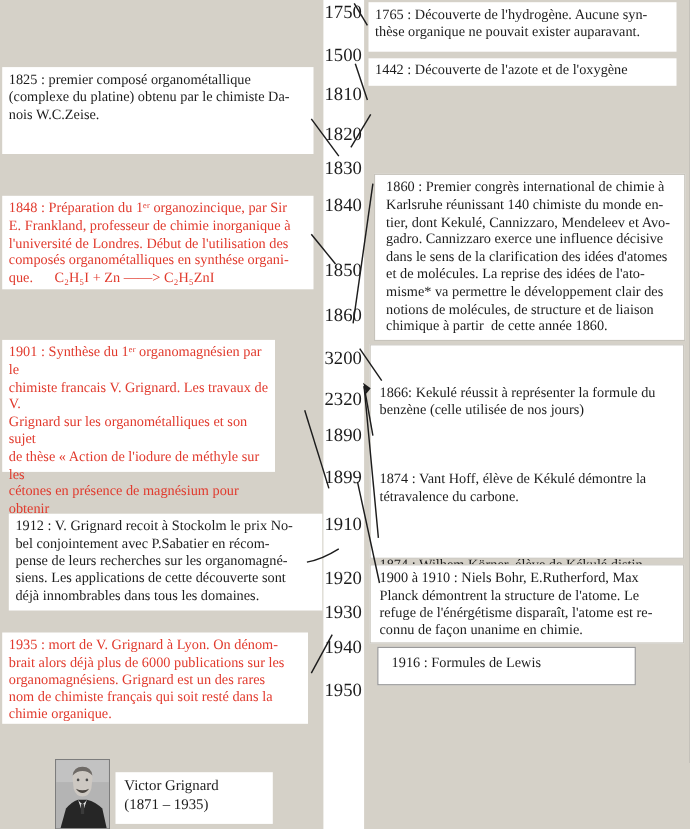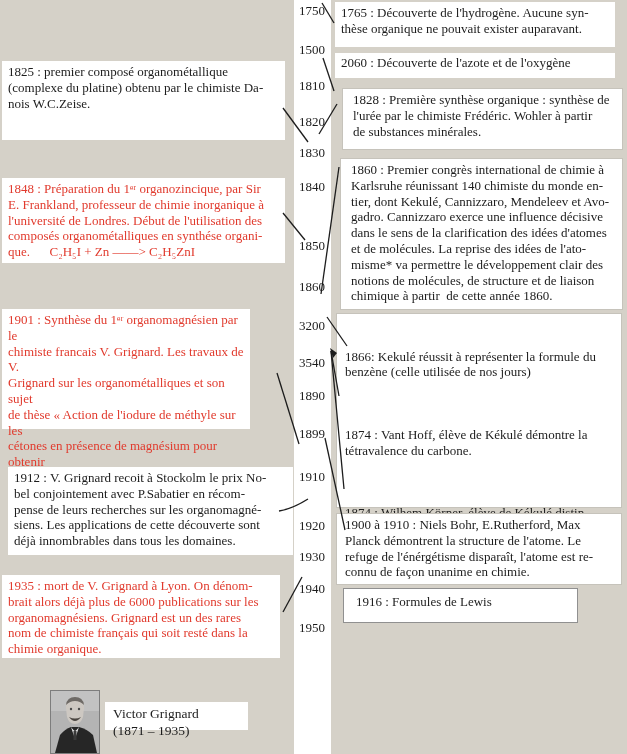--- a/index.html
+++ b/index.html
@@ -13,60 +13,60 @@
     background:var(--background);
     font-family:"Liberation Serif","DejaVu Serif",serif;
     color:var(--black-text);
   }
   .timeline-column{
     position:absolute; left:294px; top:0; width:37px; height:754px;
     background:var(--box-bg);
   }
   .year{
     position:absolute; left:291px; width:42px; text-align:center;
-    font-size:13px; line-height:14px; color:#1c1c1c;
+    font-size:17px; line-height:14px; color:#1c1c1c;
   }
   .box{
     position:absolute; background:var(--box-bg);
     font-size:13px; line-height:15.8px; white-space:pre-wrap;
     padding:3px 4px 3px 6px; box-sizing:border-box;
   }
   .box.red{color:var(--red-text);}
   .rb{border:1px solid #c6c3bb;}
   .box.lewis{border:1px solid #909090; padding-top:5px;}
   .group .para{margin:0 0 15px 0; white-space:pre-wrap;}
   .group .para:last-child{margin-bottom:0;}
   svg.overlay{position:absolute; left:0; top:0; pointer-events:none;}
   .photo{
     position:absolute; left:50px; top:690px; width:50px; height:64px;
     border:1px solid #7d7d7d; box-sizing:border-box; background:#b9b9b9;
   }
   .caption{
-    position:absolute; left:105px; top:702px; width:143px; height:28px;
+    position:absolute; left:105px; top:702px; width:143px; height:47px;
     background:var(--box-bg); font-size:13.5px; line-height:17px;
     padding:3px 8px; box-sizing:border-box;
   }
 </style>
 </head>
 <body>
 
 <div id="canvas">
 
   <div class="timeline-column"></div>
 
   <div class="year" style="top:4px">1750</div>
   <div class="year" style="top:43px">1500</div>
   <div class="year" style="top:79px">1810</div>
   <div class="year" style="top:115px">1820</div>
   <div class="year" style="top:146px">1830</div>
   <div class="year" style="top:180px">1840</div>
   <div class="year" style="top:239px">1850</div>
   <div class="year" style="top:280px">1860</div>
   <div class="year" style="top:319px">3200</div>
-  <div class="year" style="top:356px">3540</div>
+  <div class="year" style="top:356px">2320</div>
   <div class="year" style="top:389px">1890</div>
   <div class="year" style="top:427px">1899</div>
   <div class="year" style="top:470px">1910</div>
   <div class="year" style="top:519px">1920</div>
   <div class="year" style="top:550px">1930</div>
   <div class="year" style="top:582px">1940</div>
   <div class="year" style="top:621px">1950</div>
 
   <div class="box" style="left:2px; top:61px;  width:283px; height:79px;">1825 : premier composé organométallique
 (complexe du platine) obtenu par le chimiste Da-
@@ -89,24 +89,21 @@
 siens. Les applications de cette découverte sont
 déjà innombrables dans tous les domaines.</div>
   <div class="box red" style="left:2px; top:575px; width:278px; height:83px;">1935 : mort de V. Grignard à Lyon. On dénom-
 brait alors déjà plus de 6000 publications sur les
 organomagnésiens. Grignard est un des rares
 nom de chimiste français qui soit resté dans la
 chimie organique.</div>
 
   <div class="box" style="left:335px; top:2px;   width:280px; height:45px;">1765 : Découverte de l'hydrogène. Aucune syn-
 thèse organique ne pouvait exister auparavant.</div>
-  <div class="box" style="left:335px; top:53px;  width:280px; height:25px; padding-top:2px;">2060 : Découverte de l'azote et de l'oxygène</div>
-  <div class="box rb" style="left:342px; top:88px;  width:281px; height:62px; padding-left:10px;">1828 : Première synthèse organique : synthèse de
-l'urée par le chimiste Frédéric. Wohler à partir
-de substances minérales.</div>
+  <div class="box" style="left:335px; top:53px;  width:280px; height:25px; padding-top:2px;">1442 : Découverte de l'azote et de l'oxygène</div>
   <div class="box rb" style="left:340px; top:158px; width:283px; height:152px; padding-left:10px;">1860 : Premier congrès international de chimie à
 Karlsruhe réunissant 140 chimiste du monde en-
 tier, dont Kekulé, Cannizzaro, Mendeleev et Avo-
 gadro. Cannizzaro exerce une influence décisive
 dans le sens de la clarification des idées d'atomes
 et de molécules. La reprise des idées de l'ato-
 misme* va permettre le développement clair des
 notions de molécules, de structure et de liaison
 chimique à partir  de cette année 1860.</div>
 

